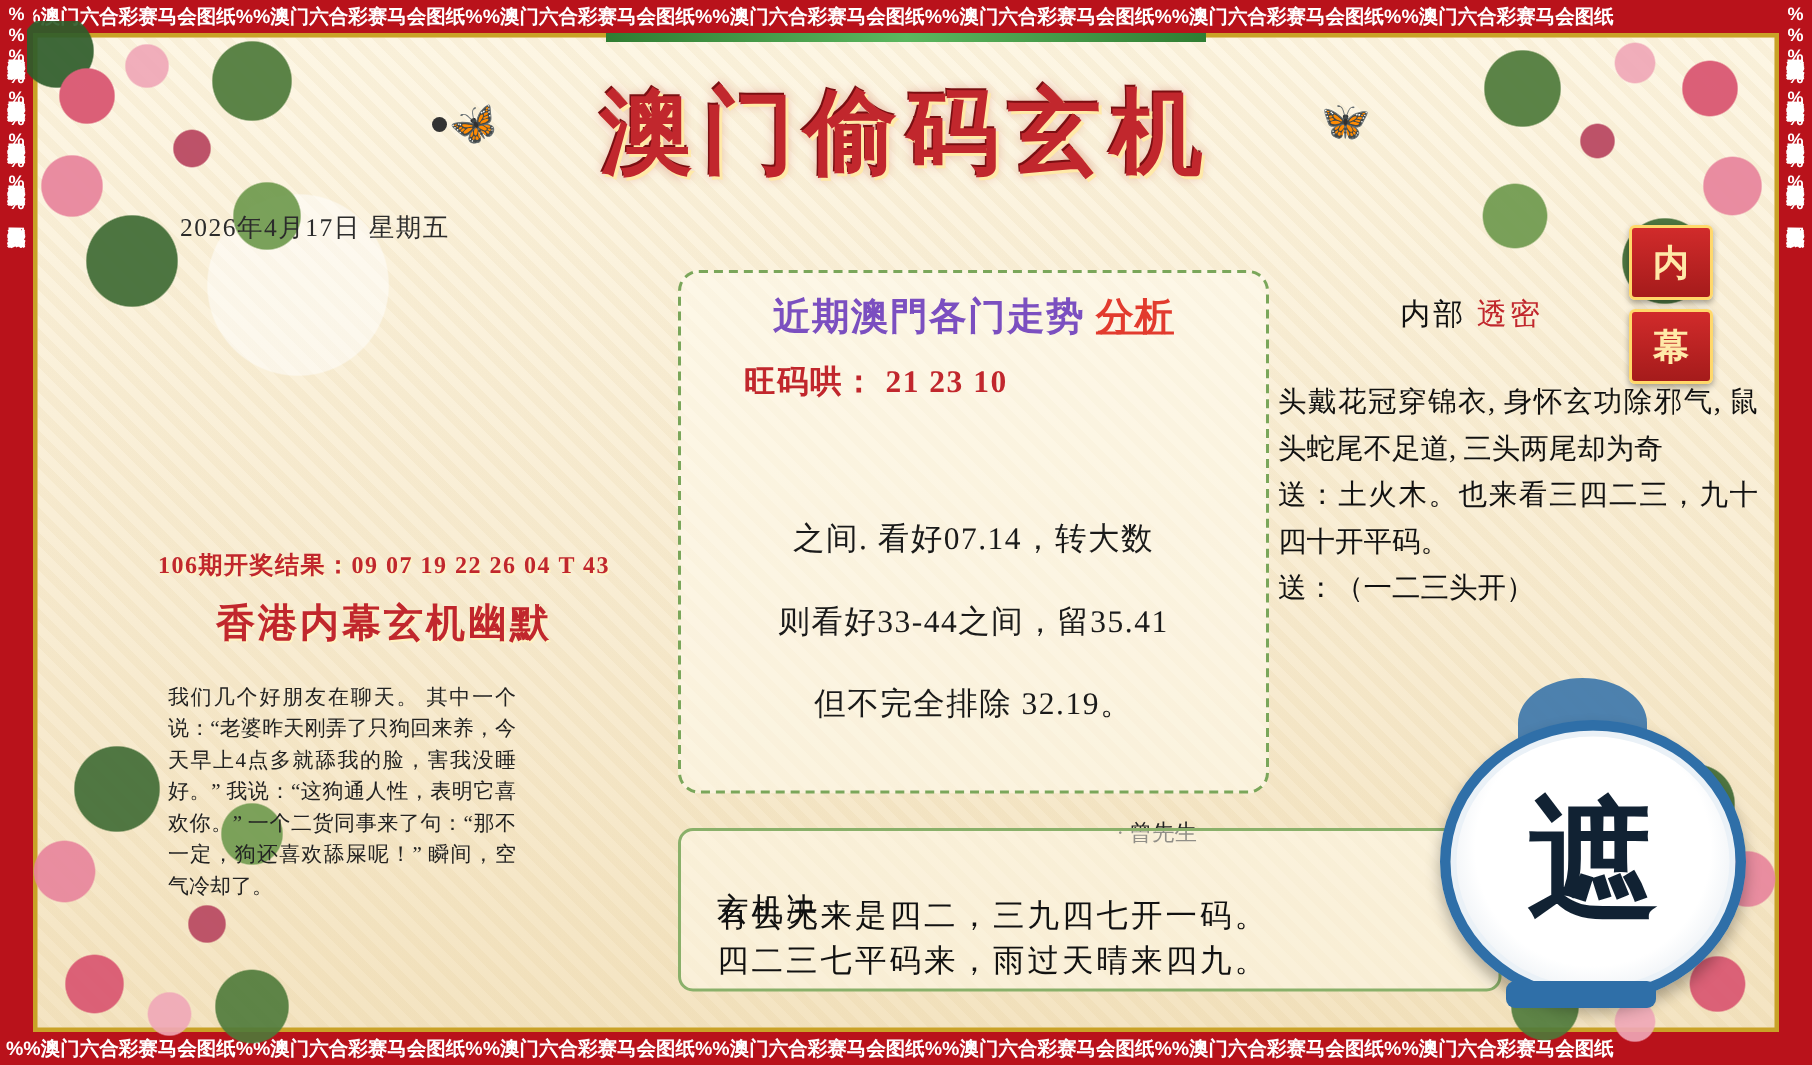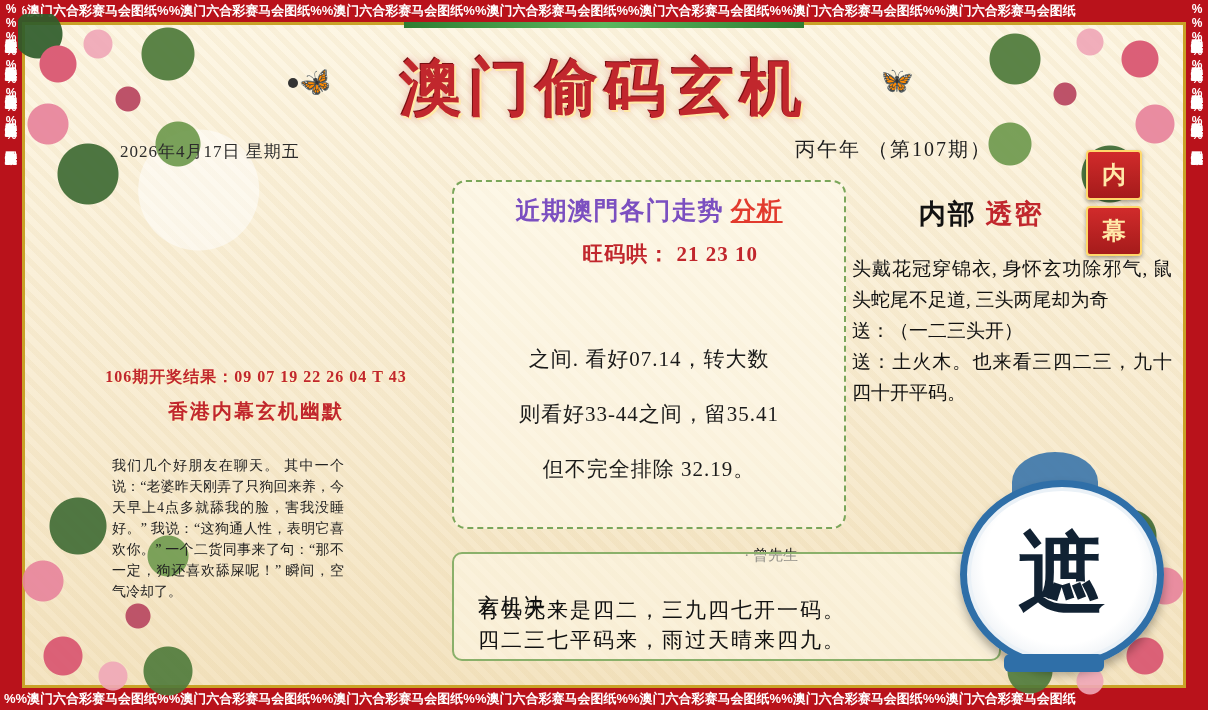--- a/index.html
+++ b/index.html
@@ -147,21 +147,21 @@
     text-align:justify;
   }
   .result{
     position:absolute;left:66px;top:367px;width:380px;text-align:center;
     font-size:16px;font-weight:bold;color:#c1272d;
     text-shadow:1px 1px 0 #fff3c4;
     letter-spacing:1px;
   }
   .result2{
     position:absolute;left:66px;top:398px;width:380px;text-align:center;
-    font-size:20px;font-weight:bold;color:#c1272d;
+    font-size:26px;font-weight:bold;color:#c1272d;
     text-shadow:1px 1px 0 #fff3c4;letter-spacing:2px;
   }
   .story{
     position:absolute;left:112px;top:455px;width:232px;
     font-size:14px;line-height:21px;color:#222;text-align:justify;
   }
 
   
   .midbox{
     position:absolute;left:452px;top:180px;width:390px;height:345px;
@@ -189,21 +189,21 @@
     border:2px solid #8ab06a;border-radius:10px;
     background:rgba(255,252,238,.5);
   }
   .botline{
     position:absolute;left:24px;font-size:21px;color:#111;letter-spacing:2px;
   }
 
   
   .rt-title{
     position:absolute;right:62px;top:196px;width:330px;text-align:center;
-    font-size:27px;font-weight:bold;letter-spacing:2px;
+    font-size:20px;font-weight:normal;letter-spacing:2px;
   }
   .rt-title .a{color:#111;}
   .rt-title .b{color:#c1272d;}
   .rightcol{
     position:absolute;left:852px;top:253px;width:320px;
     font-size:19px;line-height:31px;color:#111;letter-spacing:0px;
     text-align:justify;
   }
 
   
@@ -254,37 +254,36 @@
   <div class="floral f-bl"></div>
   <div class="floral f-br"></div>
 
   <div class="butterfly bf1">🦋</div>
   <div class="butterfly bf2">🦋</div>
 
   <div class="title-dot"></div>
   <div class="title">澳门偷码玄机</div>
 
   <div class="datebar">2026年4月17日 星期五</div>
-  <div class="yearissue">丙午年 （第107期）</div>
 
   <div class="neimu">
     <div class="tile">内</div>
     <div class="tile">幕</div>
   </div>
 
   <div class="result">106期开奖结果：09 07 19 22 26 04 T 43</div>
   <div class="result2">香港内幕玄机幽默</div>
   <div class="story">我们几个好朋友在聊天。 其中一个说：“老婆昨天刚弄了只狗回来养，今天早上4点多就舔我的脸，害我没睡好。” 我说：“这狗通人性，表明它喜欢你。” 一个二货同事来了句：“那不一定，狗还喜欢舔屎呢！” 瞬间，空气冷却了。</div>
 
   <div class="midbox">
     <div class="mid-title">
       <span class="m1">近期澳門各门走势</span>
       <span class="m2">分析</span>
     </div>
-    <div class="mid-line mid-hot" style="top:58px;left:42px;text-align:center;">
+    <div class="mid-line mid-hot" style="top:58px;left:42px;text-align:left;">
       <span>旺码哄：</span>
       <span>21 23 10</span>
     </div>
     <div class="mid-line" style="top:163px;">之间. 看好07.14，转大数</div>
     <div class="mid-line" style="top:218px;">则看好33-44之间，留35.41</div>
     <div class="mid-line" style="top:273px;">但不完全排除 32.19。</div>
     <div class="mid-sign">· 曾先生</div>
   </div>
 
   <div class="botbox">
@@ -292,22 +291,22 @@
     <div class="botline" style="top:42px;">有去无来是四二，三九四七开一码。</div>
     <div class="botline" style="top:72px;">四二三七平码来，雨过天晴来四九。</div>
   </div>
 
   <div class="rt-title">
     <span class="a">内部</span>
     <span class="b">透密</span>
   </div>
   <div class="rightcol">
     <div>头戴花冠穿锦衣, 身怀玄功除邪气, 鼠头蛇尾不足道, 三头两尾却为奇</div>
+    <div>送：土火木。也来看三四二三，九十四十开平码。</div>
     <div>送：（一二三头开）</div>
-    <div>送：土火木。也来看三四二三，九十四十开平码。</div>
   </div>
 
   <div class="plate-wrap">
     <div class="stand"></div>
     <div class="plate">
       <span class="plate-char">遮</span>
     </div>
     <div class="stand2"></div>
   </div>
 

